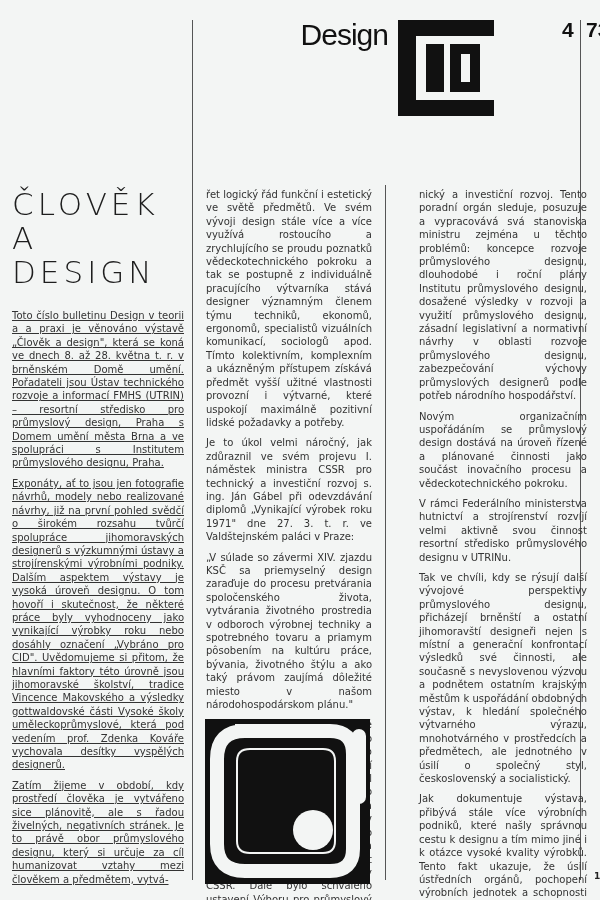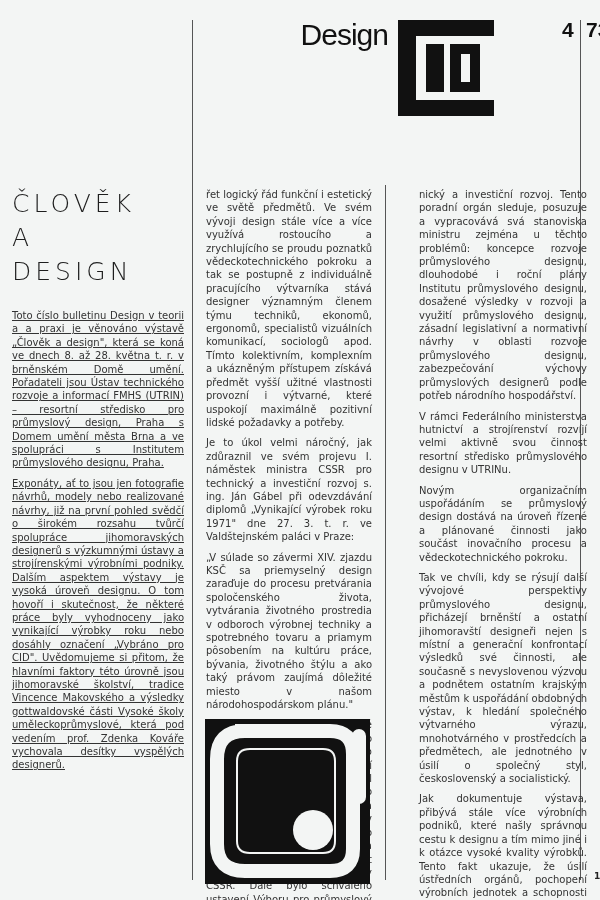--- a/index.html
+++ b/index.html
@@ -18,21 +18,21 @@
   }
   .masthead-title div { white-space:nowrap; }
   .cid-logo { position:absolute; left:398px; top:20px; width:96px; height:96px; }
   .issue { position:absolute; left:562px; top:18px; font-family:"Liberation Sans", sans-serif; font-weight:bold; font-size:21px; color:#111; }
   .issue-a { left:562px; }
   .issue-b { left:586px; }
   .issue-sep { position:absolute; left:580px; top:20px; width:1px; height:860px; background:#555; }
   .headline {
     position:absolute; left:12px; top:187px;
     font-family:"DejaVu Sans", sans-serif; font-weight:300;
-    font-size:25px; line-height:34px; letter-spacing:4px; color:#1e1e1e;
+    font-size:31px; line-height:34px; letter-spacing:4px; color:#1e1e1e;
   }
   .headline div { white-space:nowrap; }
   .col {
     position:absolute; font-size:10px; line-height:13.4px; text-align:justify;
     color:#333;
   }
   .col p { margin:0 0 7px 0; }
   .col1 { left:12px; top:309px; width:172px;text-decoration:underline; }
   .col2 { left:206px; top:188px; width:166px; }
   .col3 { left:419px; top:188px; width:168px; }
@@ -63,33 +63,34 @@
 
 <div class="headline">
   <div>ČLOVĚK</div>
   <div>A</div>
   <div>DESIGN</div>
 </div>
 
 <div class="col col1">
   <p>Toto číslo bulletinu Design v teorii a a praxi je věnováno výstavě „Člověk a design", která se koná ve dnech 8. až 28. května t. r. v brněnském Domě umění. Pořadateli jsou Ústav technického rozvoje a informací FMHS (UTRIN) – resortní středisko pro průmyslový design, Praha s Domem umění města Brna a ve spolupráci s Institutem průmyslového designu, Praha.</p>
   <p>Exponáty, ať to jsou jen fotografie návrhů, modely nebo realizované návrhy, již na první pohled svědčí o širokém rozsahu tvůrčí spolupráce jihomoravských designerů s výzkumnými ústavy a strojírenskými výrobními podniky. Dalším aspektem výstavy je vysoká úroveň designu. O tom hovoří i skutečnost, že některé práce byly vyhodnoceny jako vynikající výrobky roku nebo dosáhly označení „Vybráno pro CID". Uvědomujeme si přitom, že hlavními faktory této úrovně jsou jihomoravské školství, tradice Vincence Makovského a výsledky gottwaldovské části Vysoké školy uměleckoprůmyslové, která pod vedením prof. Zdenka Kováře vychovala desítky vyspělých designerů.</p>
+  <p>Zatím žijeme v období, kdy prostředí člověka je vytvářeno sice plánovitě, ale s řadou živelných, negativních stránek. Je to právě obor průmyslového designu, který si určuje za cíl humanizovat vztahy mezi člověkem a předmětem, vytvá-</p>
 </div>
 
 <div class="col col2">
   <p>řet logický řád funkční i estetický ve světě předmětů. Ve svém vývoji design stále více a více využívá rostoucího a zrychlujícího se proudu poznatků vědeckotechnického pokroku a tak se postupně z individuálně pracujícího výtvarníka stává designer významným členem týmu techniků, ekonomů, ergonomů, specialistů vizuálních komunikací, sociologů apod. Tímto kolektivním, komplexním a ukázněným přístupem získává předmět vyšší užitné vlastnosti provozní i výtvarné, které uspokojí maximálně pozitivní lidské požadavky a potřeby.</p>
   <p>Je to úkol velmi náročný, jak zdůraznil ve svém projevu I. náměstek ministra CSSR pro technický a investiční rozvoj s. ing. Ján Gábel při odevzdávání diplomů „Vynikající výrobek roku 1971" dne 27. 3. t. r. ve Valdštejnském paláci v Praze:</p>
   <p>„V súlade so závermi XIV. zjazdu KSČ sa priemyselný design zaraďuje do procesu pretvárania spoločenského života, vytvárania životného prostredia v odboroch výrobnej techniky a spotrebného tovaru a priamym pôsobením na kultúru práce, bývania, životného štýlu a ako taký právom zaujímá dôležité miesto v našom národohospodárskom plánu."</p>
   <p>K výstavě dochází v období nové etapy rozvoje průmyslového designu, kdy je dokončováno budování celostátní organizační struktury tohoto oboru. Byl zřízen Institut průmyslového designu jako samostatná rozpočtová organizace v působnosti Federálního ministerstva pro technický a investiční rozvoj a jako součást výzkumné a vývojové základny CSSR. Dále bylo schváleno ustavení Výboru pro průmyslový design, který je poradním orgánem ministra ČSSR pro tech-</p>
 </div>
 
 <div class="col col3">
   <p>nický a investiční rozvoj. Tento poradní orgán sleduje, posuzuje a vypracovává svá stanoviska ministru zejména u těchto problémů: koncepce rozvoje průmyslového designu, dlouhodobé i roční plány Institutu průmyslového designu, dosažené výsledky v rozvoji a využití průmyslového designu, zásadní legislativní a normativní návrhy v oblasti rozvoje průmyslového designu, zabezpečování výchovy průmyslových designerů podle potřeb národního hospodářství.</p>
+  <p>Novým organizačním uspořádáním se průmyslový design dostává na úroveň řízené a plánované činnosti jako součást inovačního procesu a vědeckotechnického pokroku.</p>
   <p>V rámci Federálního ministerstva hutnictví a strojírenství rozvíjí velmi aktivně svou činnost resortní středisko průmyslového designu v UTRINu.</p>
-  <p>Novým organizačním uspořádáním se průmyslový design dostává na úroveň řízené a plánované činnosti jako součást inovačního procesu a vědeckotechnického pokroku.</p>
   <p>Tak ve chvíli, kdy se rýsují další vývojové perspektivy průmyslového designu, přicházejí brněnští a ostatní jihomoravští designeři nejen s místní a generační konfrontací výsledků své činnosti, ale současně s nevyslovenou výzvou a podnětem ostatním krajským městům k uspořádání obdobných výstav, k hledání společného výtvarného výrazu, mnohotvárného v prostředcích a předmětech, ale jednotného v úsilí o společný styl, československý a socialistický.</p>
   <p>Jak dokumentuje výstava, přibývá stále více výrobních podniků, které našly správnou cestu k designu a tím mimo jiné i k otázce vysoké kvality výrobků. Tento fakt ukazuje, že úsilí ústředních orgánů, pochopení výrobních jednotek a schopnosti našich designerů opravňují k názoru o příznivých vyhlídkách rozvoje oboru průmyslového designu v naší zemi.</p>
 </div>
 
 <svg class="bottom-logo" viewBox="0 0 165 165">
   <rect x="0" y="0" width="165" height="165" fill="#111"></rect>
 
   <path d="M30 12 H125 Q148 12 148 35 V130 Q148 152 125 152 H40 Q12 152 12 125 V40 Q12 12 40 12 Z" fill="none" stroke="#f3f5f4" stroke-width="14"></path>
 
   <path d="M45 30 H118 Q130 30 130 42 V122 Q130 134 118 134 H45 Q32 134 32 122 V42 Q32 30 45 30 Z" fill="none" stroke="#f3f5f4" stroke-width="2"></path>

